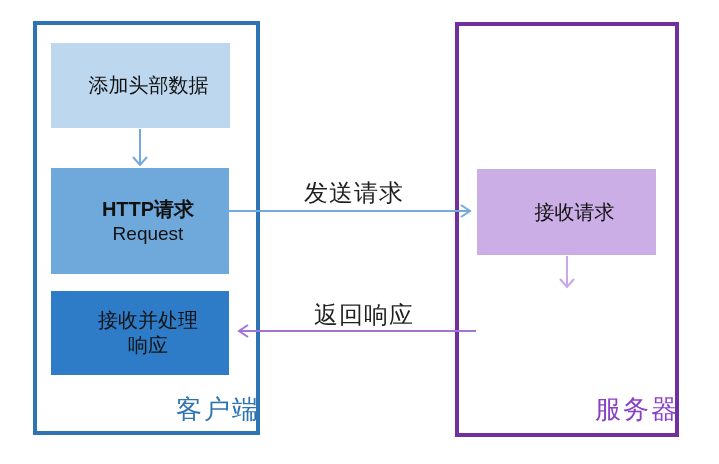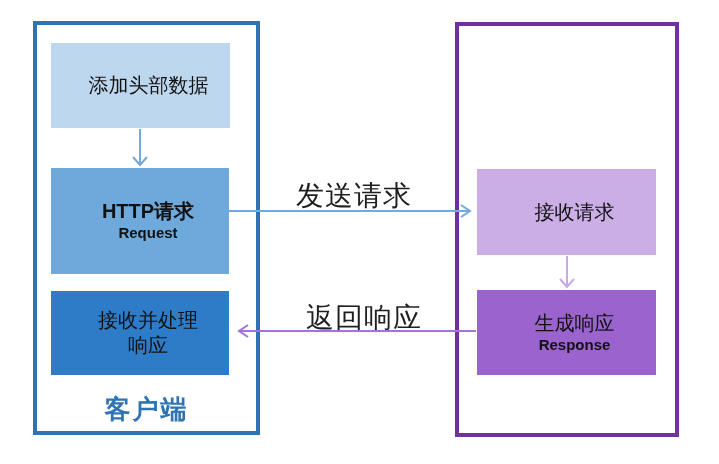--- a/index.html
+++ b/index.html
@@ -37,22 +37,22 @@
     flex-direction: column;
     align-items: center;
     justify-content: center;
     text-align: center;
     color: #111111;
     font-size: 20px;
     line-height: 1.25;
     padding-left: 16px;
   }
   .node .sub {
-    font-size: 15px;
-    font-weight: 700;
+    font-size: 19px;
+    font-weight: 400;
   }
   .node.add-header {
     left: 51px; top: 43px; width: 179px; height: 85px;
     background: #BDD7EE;
   }
   .node.http-request {
     left: 51px; top: 168px; width: 178px; height: 106px;
     background: #6FA9DC;
     font-weight: 700;
   }
@@ -65,38 +65,38 @@
     left: 477px; top: 169px; width: 179px; height: 86px;
     background: #CBAEE6;
     text-align: right;
   }
   .node.generate-response {
     left: 477px; top: 290px; width: 179px; height: 85px;
     background: #9A63CD;
   }
   .zone-label {
     position: absolute;
-    text-align: center;
-    font-weight: 700;
+    text-align: right;
+    font-weight: 400;
     font-size: 26px;
     letter-spacing: 2px;
   }
   .zone-label.client-label {
     left: 33px; top: 392px; width: 227px;
     color: #2E74B5;
   }
   .zone-label.server-label {
     left: 455px; top: 392px; width: 224px;
     color: #8A3FC4;
   }
   .arrow-caption {
     position: absolute;
     text-align: center;
     color: #1f1f1f;
-    font-size: 28px;
+    font-size: 24px;
     letter-spacing: 1px;
   }
   .arrow-caption.send {
     left: 289px; top: 177px; width: 130px;
   }
   .arrow-caption.return {
     left: 299px; top: 299px; width: 130px;
   }
   svg.arrows {
     position: absolute;
@@ -125,26 +125,23 @@
 
   <div class="node receive-process">
     <div>接收并处理</div>
     <div>响应</div>
   </div>
 
   <div class="node receive-request">
     <div>接收请求</div>
   </div>
 
-  <div class="node generate-response">
-    <div>生成响应</div>
-    <div class="sub">Response</div>
-  </div>
 
   <div class="zone-label client-label">客户端</div>
+  <div class="zone-label server-label">服务器</div>
 
   <div class="arrow-caption send">发送请求</div>
   <div class="arrow-caption return">返回响应</div>
 
   <svg class="arrows" viewBox="0 0 719 464">
 
     <g stroke="#74A9DE" stroke-width="2" fill="none">
       <line x1="140" y1="129" x2="140" y2="164"></line>
       <polyline points="133,157 140,165 147,157"></polyline>
     </g>

